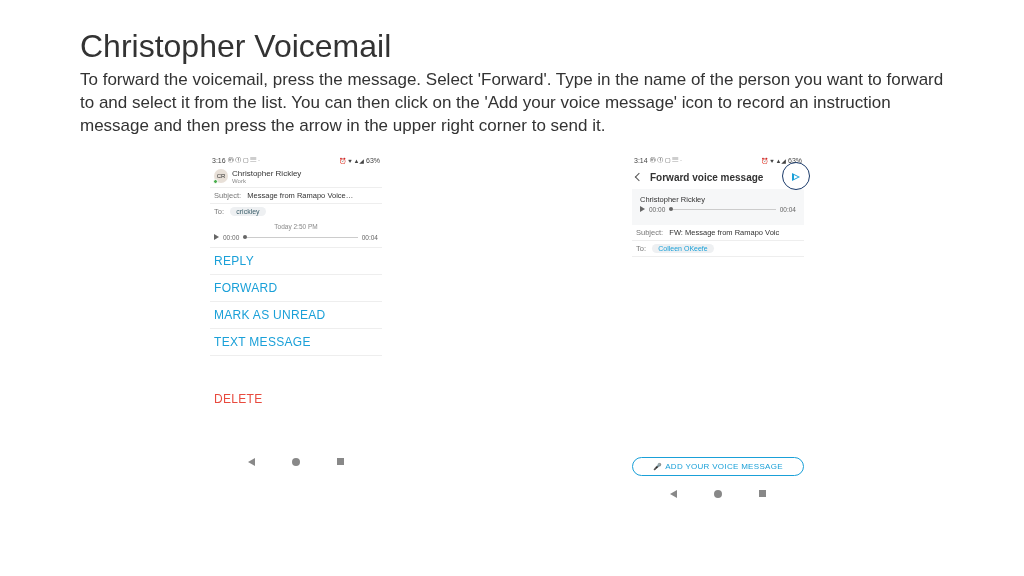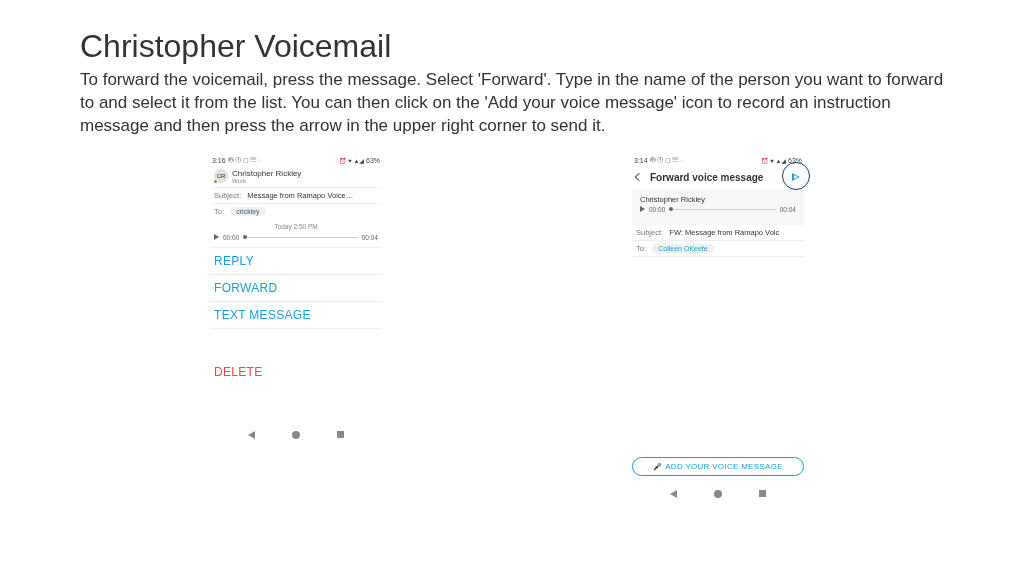--- a/index.html
+++ b/index.html
@@ -238,20 +238,21 @@
 
       <div class="player row">
         <span class="play-tri"></span>
         <span class="play-time">00:00</span>
         <span class="track"></span>
         <span class="play-time">00:04</span>
       </div>
 
       <div class="action-row">REPLY</div>
       <div class="action-row">FORWARD</div>
+      <div class="action-row">MARK AS UNREAD</div>
       <div class="action-row">TEXT MESSAGE</div>
       <div class="action-row danger">DELETE</div>
 
       <div class="navbar">
         <span class="nav-tri"></span>
         <span class="nav-circ"></span>
         <span class="nav-sq"></span>
       </div>
     </div>
 

